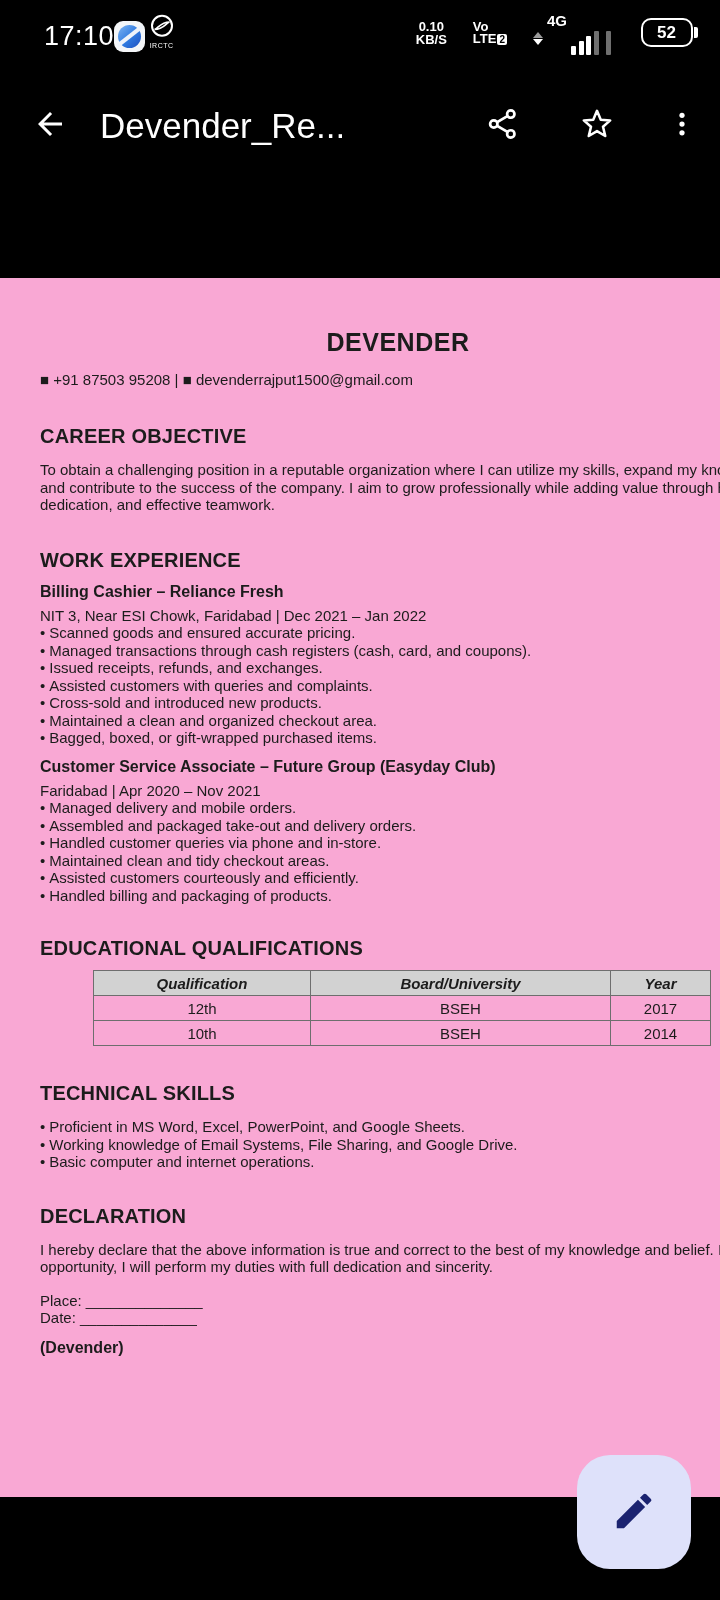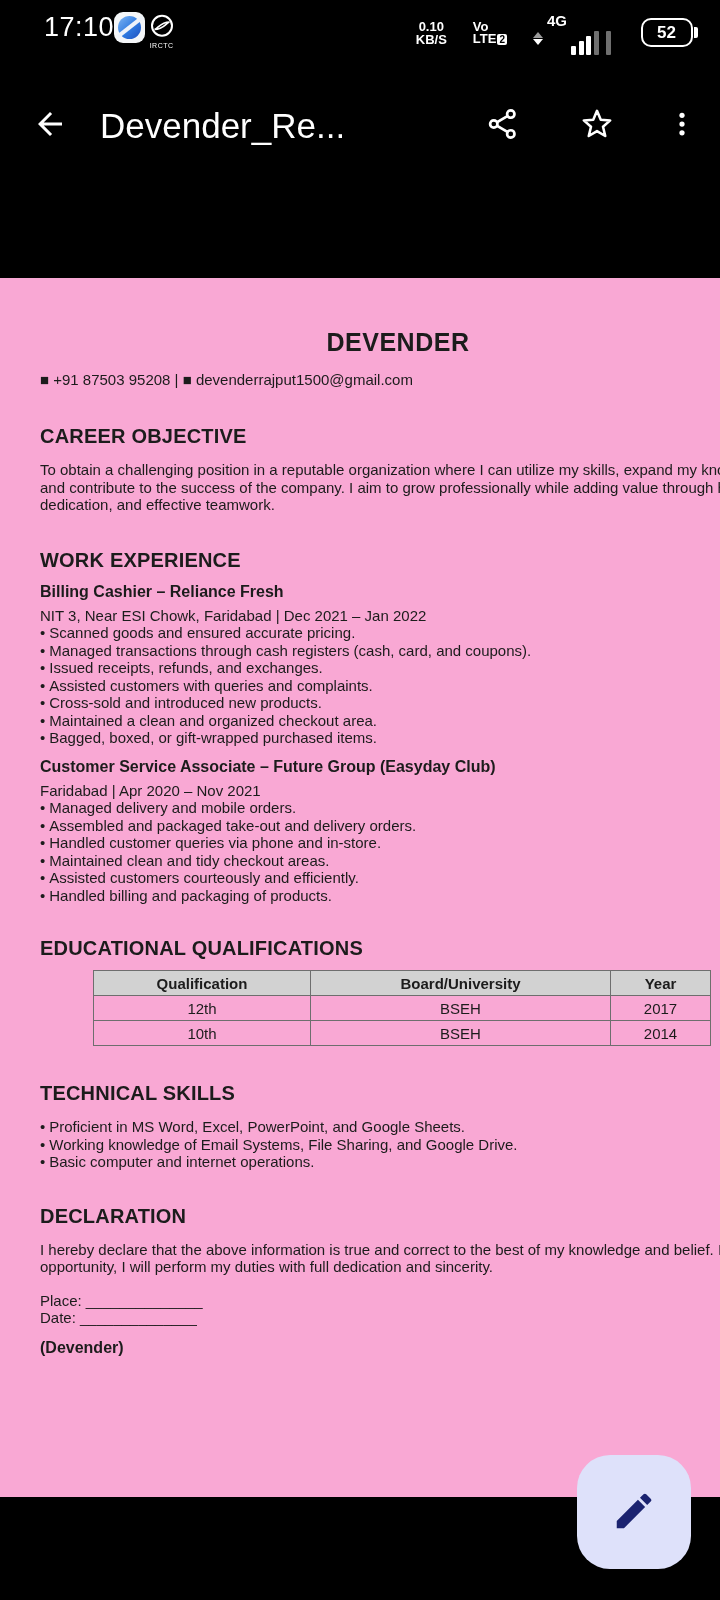--- a/index.html
+++ b/index.html
@@ -5,21 +5,21 @@
   * { margin:0; padding:0; box-sizing:border-box; }
   html,body { width:720px; height:1600px; }
   body {
     position:relative; background:#000;
     font-family:"Liberation Sans", sans-serif;
     overflow:hidden;
   }
 
   
   .status-bar { position:absolute; top:0; left:0; width:720px; height:62px; color:#fff; }
-  .sb-left { position:absolute; left:44px; top:12px; display:flex; align-items:flex-start; }
+  .sb-left { position:absolute; left:44px; top:12px; display:flex; align-items:flex-end; }
   .sb-time { font-size:27px; font-weight:400; letter-spacing:.5px; }
   .sb-app-icon { width:31px; height:31px; border-radius:9px; background:#f4f6f8; position:relative; overflow:hidden; }
   .sb-app-icon .globe { position:absolute; left:4px; top:4px; width:23px; height:23px; border-radius:50%;
       background:linear-gradient(135deg,#7db4f2 0%,#2f7ae0 55%,#1e4fbf 100%); }
   .sb-app-icon .globe::after { content:""; position:absolute; left:-4px; top:9px; width:32px; height:4px;
       background:#eef3fa; transform:rotate(-38deg); }
   .irctc { width:33px; height:40px; display:flex; flex-direction:column; align-items:center; }
   .irctc svg { width:30px; height:30px; }
   .irctc .irctc-label { font-size:7px; line-height:7px; color:#fff; letter-spacing:.5px; }
 
@@ -67,21 +67,21 @@
   .para { margin-top:13px; }
   .job-title { margin:10px 0 0 40px; font-size:16px; line-height:19px; font-weight:bold; }
   .job-meta { margin:6px 0 0 40px; font-size:15px; line-height:17.5px; white-space:nowrap; }
   ul.blist { list-style:none; }
   ul.blist li { margin-left:40px; font-size:15px; line-height:17.5px; white-space:nowrap; }
   ul.blist li .bch { margin-right:4px; }
 
   table.edu { border-collapse:collapse; margin:10px 0 0 93px; table-layout:fixed; }
   table.edu th, table.edu td { border:1px solid #6e6e6e; height:25px; text-align:center;
       font-size:15px; padding:0 4px; overflow:hidden; white-space:nowrap; }
-  table.edu th { background:#d2d2d2; font-weight:bold; }
+  table.edu th { background:#d2d2d2; font-weight:bold;font-style:italic; }
   table.edu .c1 { width:217px; } table.edu .c2 { width:300px; } table.edu .c3 { width:100px; }
 
   .place-date { margin-top:16px; }
   .signature { margin:11px 0 0 40px; font-size:16px; line-height:19px; font-weight:bold; }
 
   
   .fab { position:absolute; left:577px; top:1455px; width:114px; height:114px; border-radius:33px;
       background:#dee1fa; display:flex; align-items:center; justify-content:center; border:none; }
   .fab svg { width:46px; height:46px; }
 </style>

